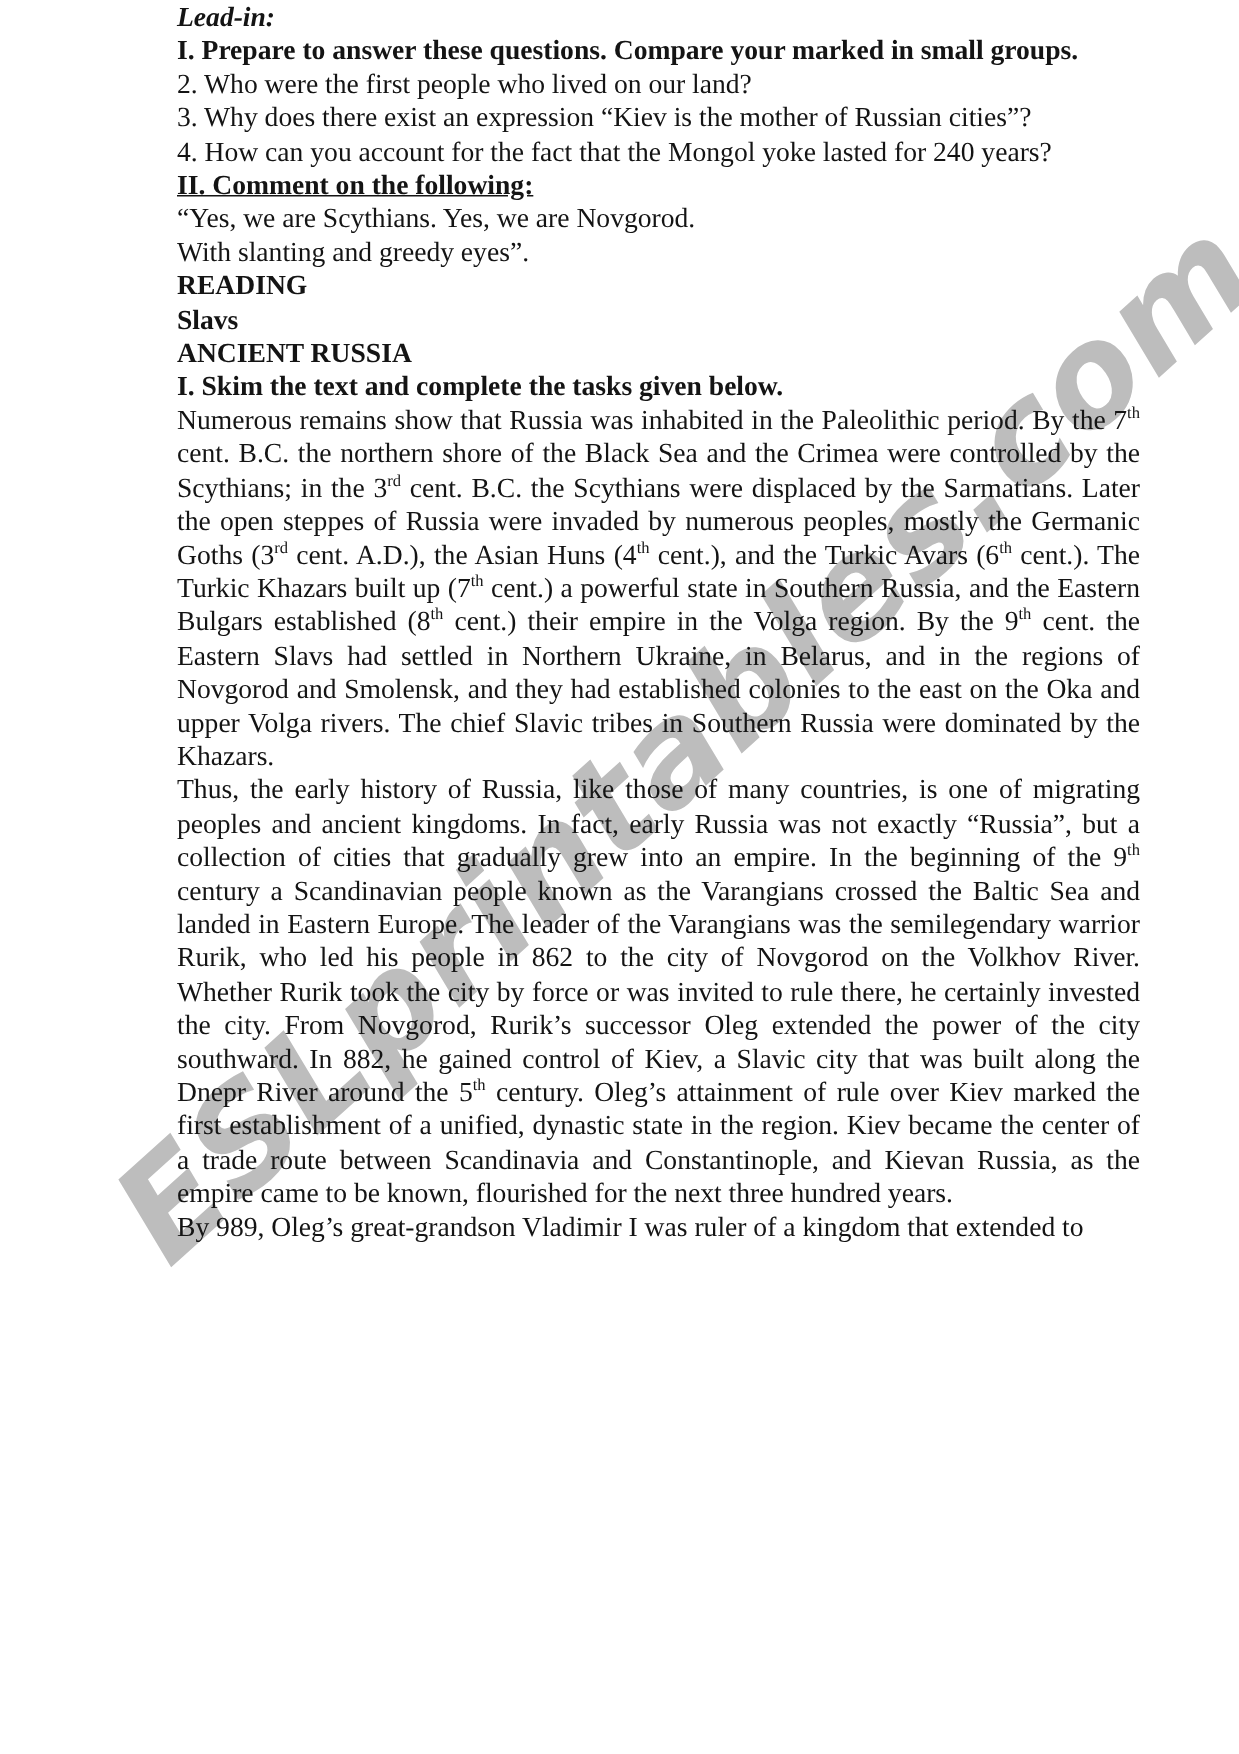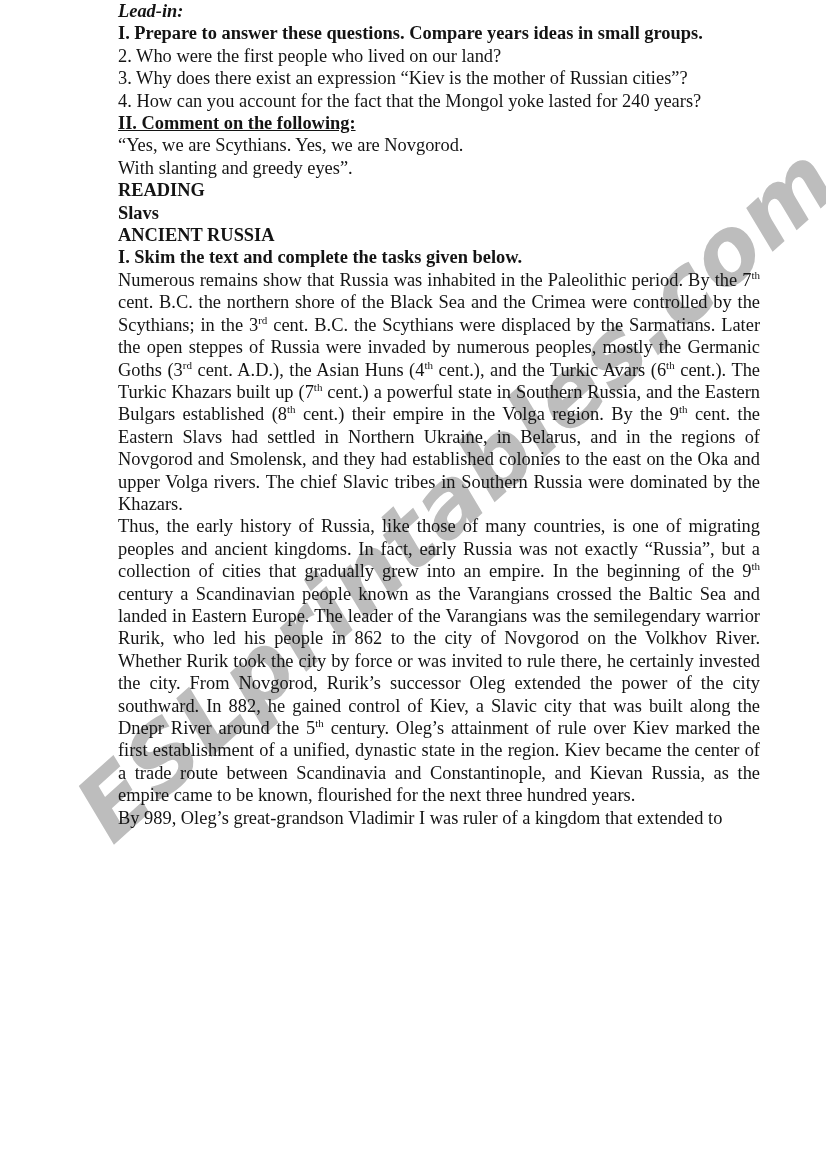--- a/index.html
+++ b/index.html
@@ -58,21 +58,21 @@
 <body>
 
 <div class="page">
 
   <div class="watermark" style="color: rgb(189, 189, 189);">ESLprintables.com</div>
 
   <div class="content">
 
     <p class="lead-in bi">Lead-in:</p>
 
-    <p class="sec1-heading b">I. Prepare to answer these questions. Compare years ideas in small groups.</p>
+    <p class="sec1-heading b">I. Prepare to answer these questions. Compare your marked in small groups.</p>
 
     <div>
       <div>2. Who were the first people who lived on our land?</div>
       <div>3. Why does there exist an expression “Kiev is the mother of Russian cities”?</div>
       <div>4. How can you account for the fact that the Mongol yoke lasted for 240 years?</div>
     </div>
 
     <p class="sec2-heading b">II. Comment on the following:</p>
 
     <div>

